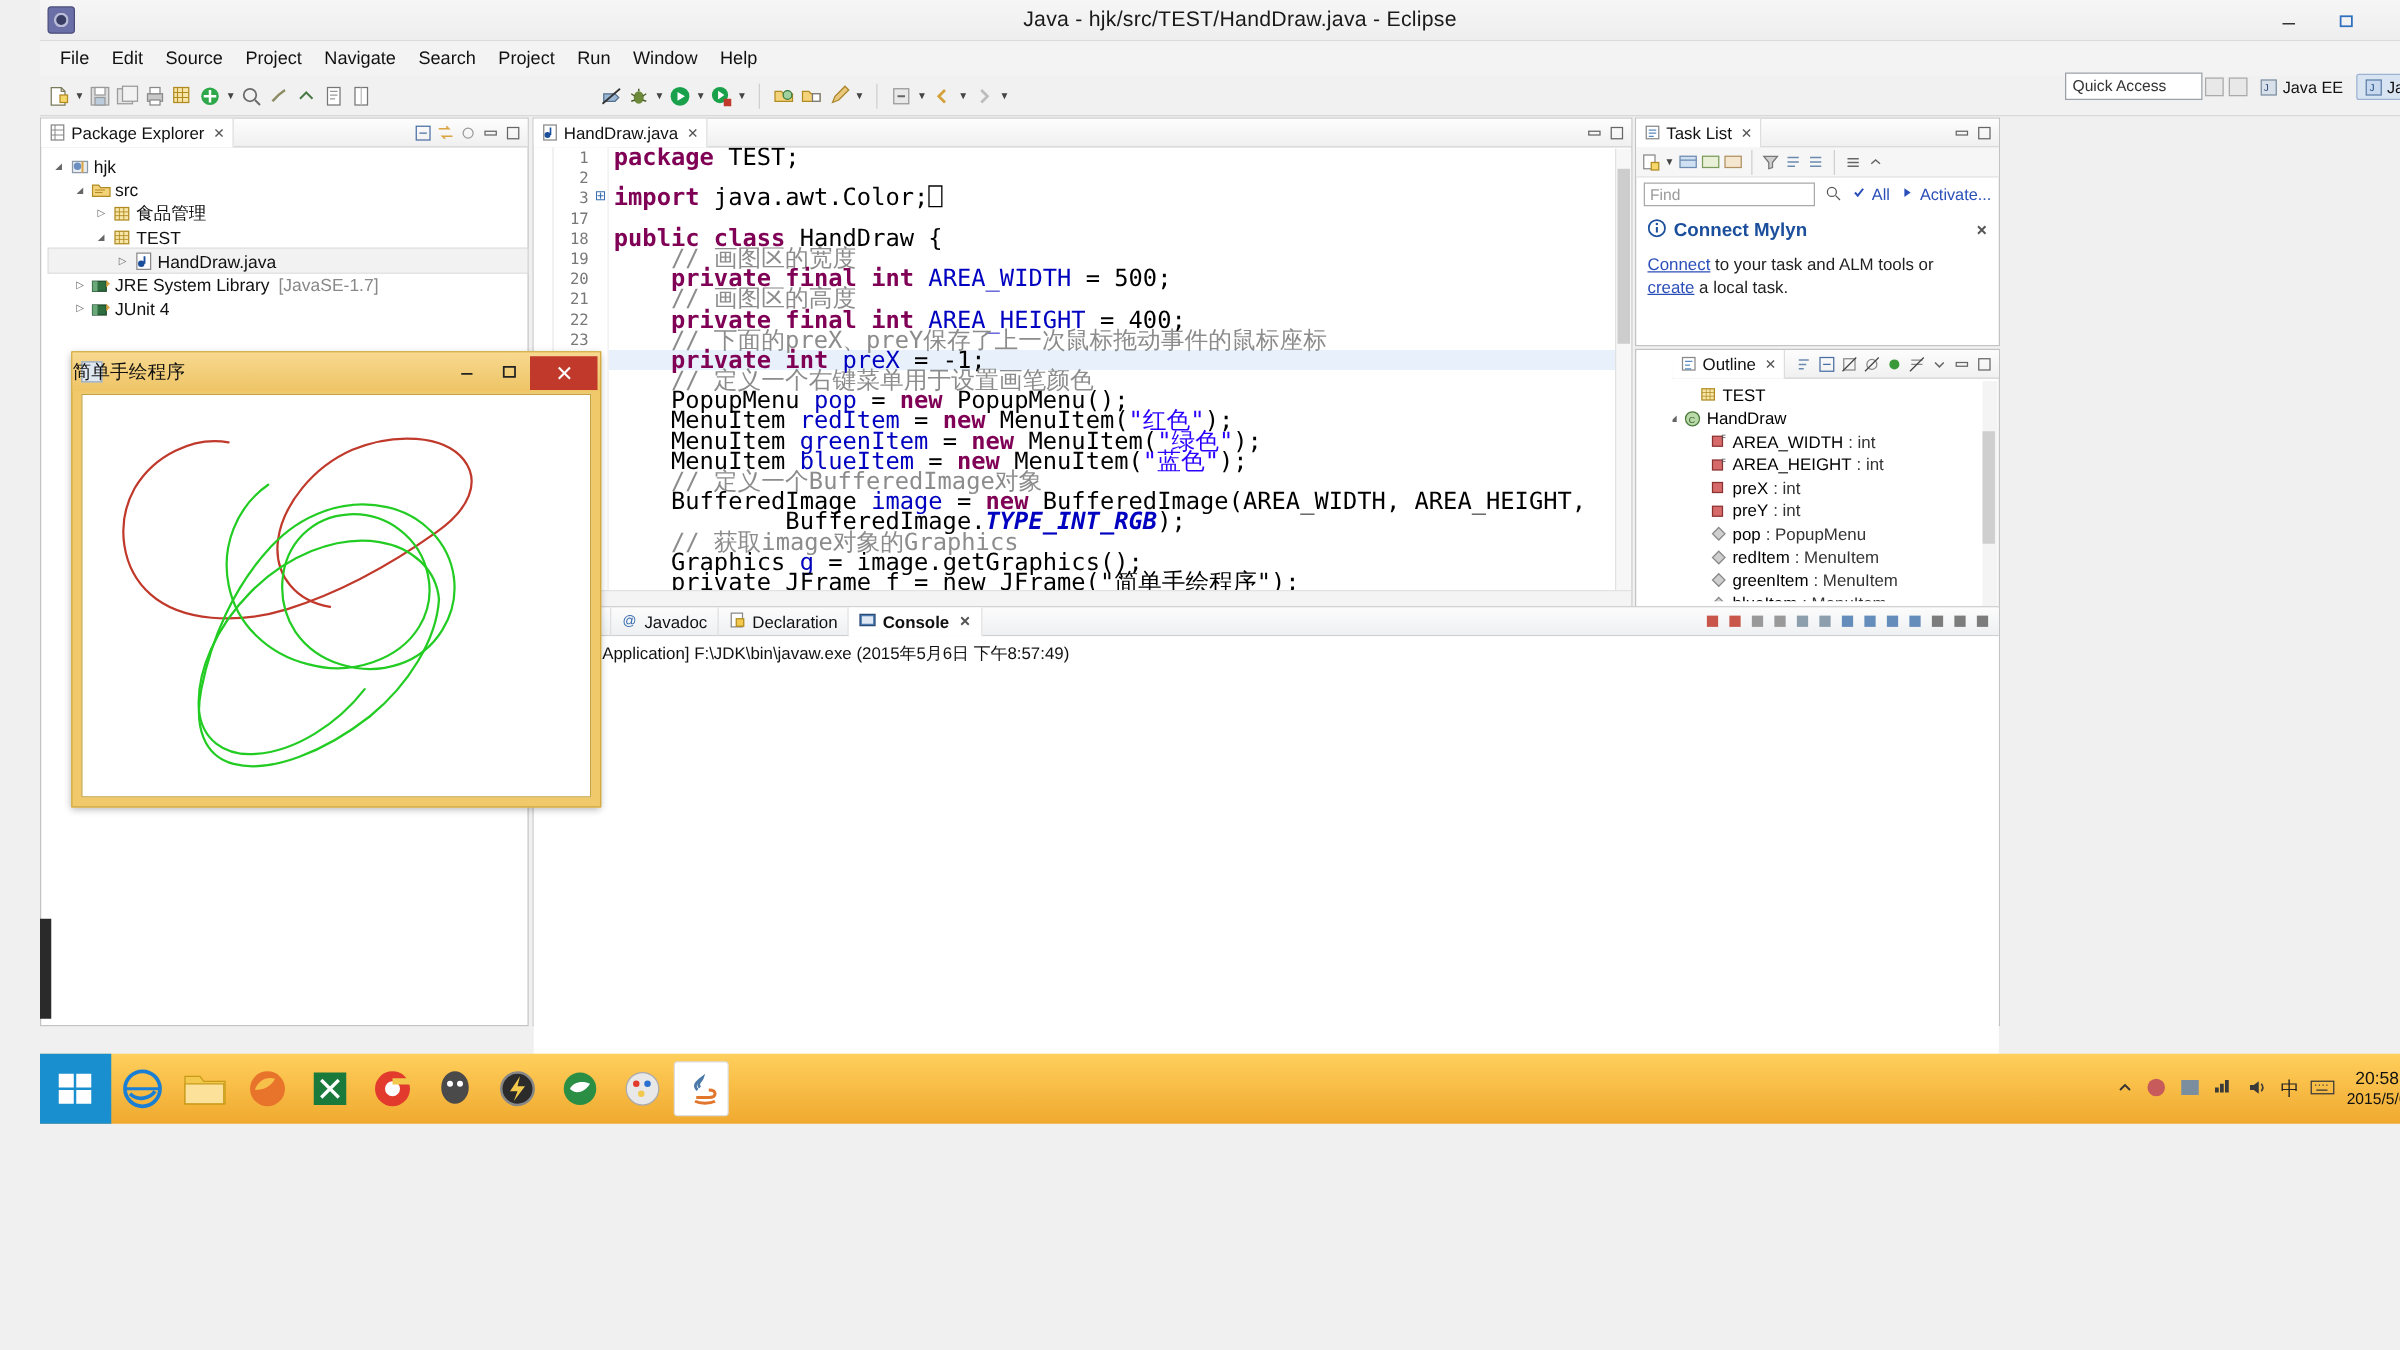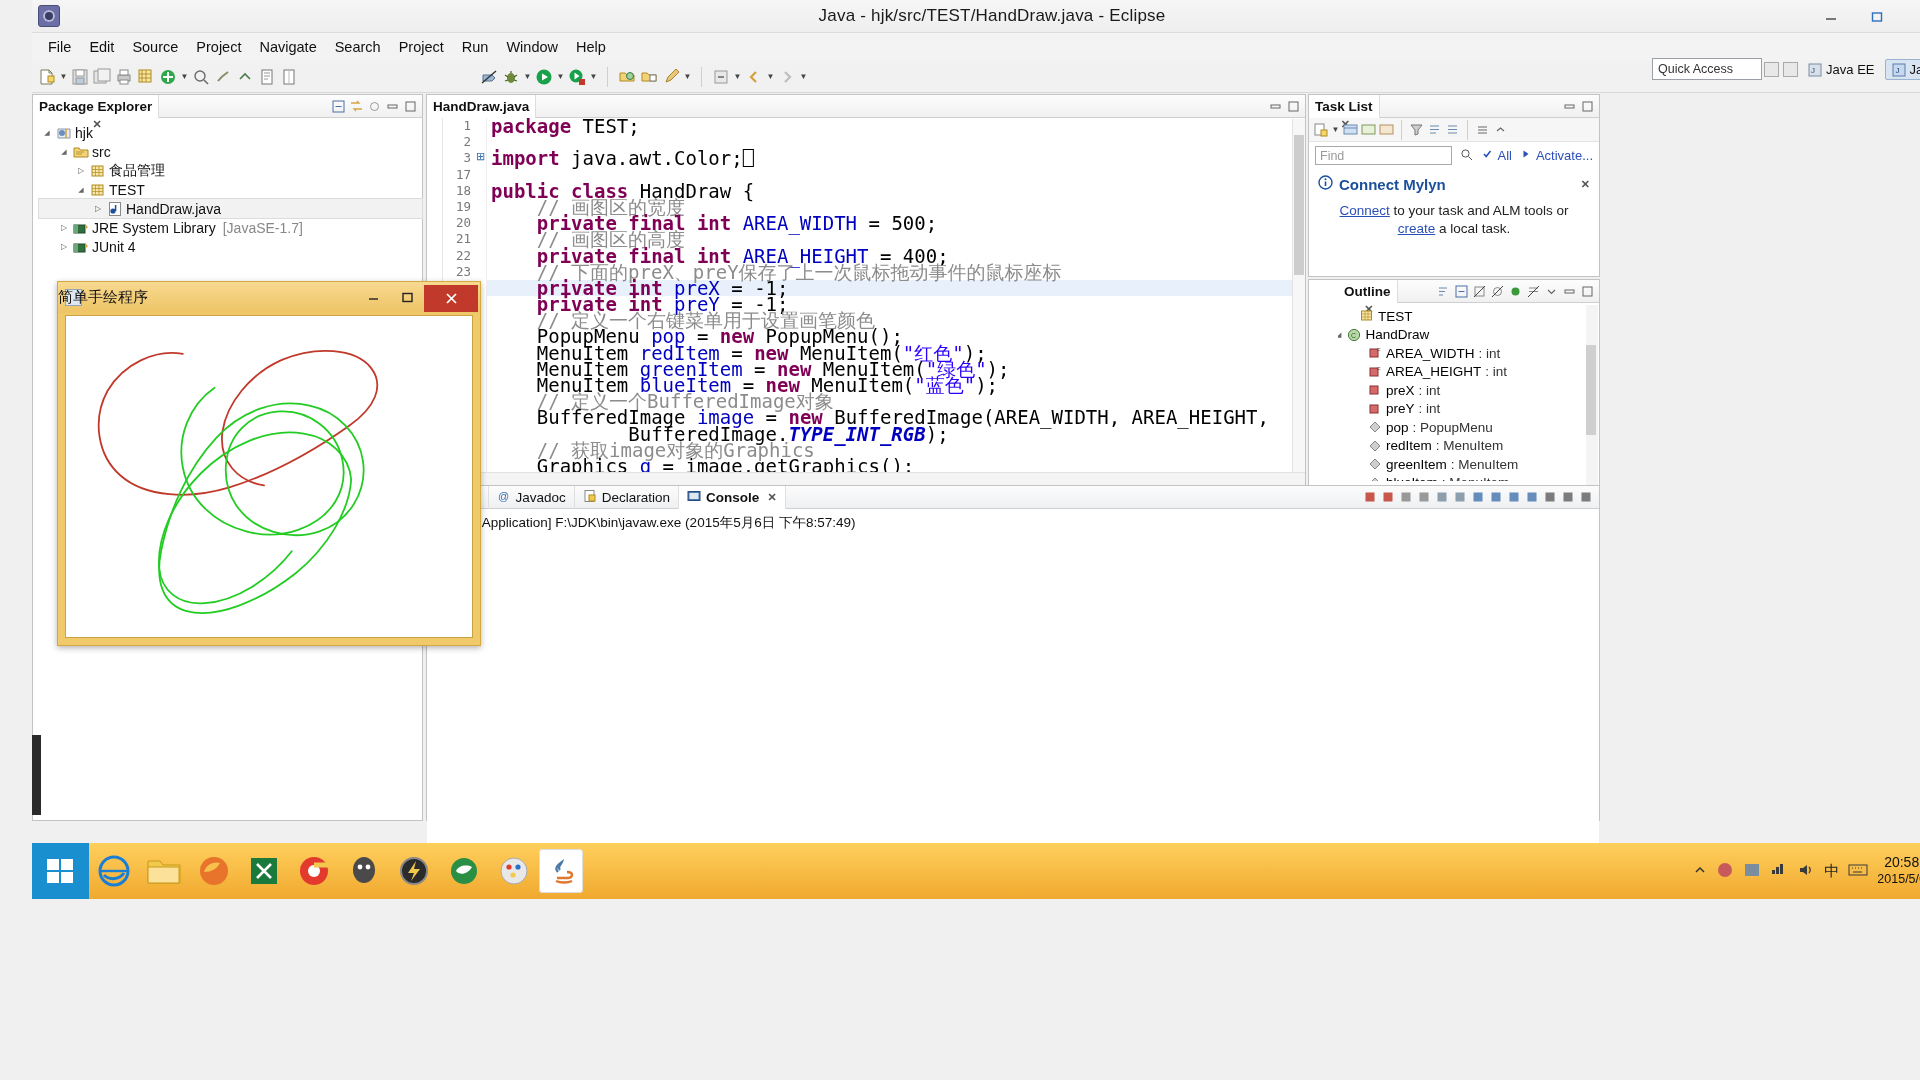--- a/index.html
+++ b/index.html
@@ -44,21 +44,21 @@
   .perspbtn { display:flex; align-items:center; gap:4px; font-size:13px; padding:2px 6px; color:#111;}
   .perspbtn.active { background:#d8e4f2; border:1px solid #9ab3d0; border-radius:2px; }
   .psicon { width:15px; height:15px; background:#e8e8e8; border:1px solid #aaa; }
 
   
   .view { position:absolute; background:#fff; border:1px solid #c3c3c3; }
   .viewtabbar { height:23px; background:linear-gradient(#fdfdfd,#f0f0f0);
     border-bottom:1px solid #cfcfcf; display:flex; align-items:center; }
   .viewtab { display:flex; align-items:center; gap:4px; height:23px; padding:0 6px;
     font-size:13.5px; color:#111; background:#fff; border-right:1px solid #ddd;}
-  .viewtab.sel { font-weight:bold; background:#fff;flex-direction:column; }
+  .viewtab.sel { font-weight:normal; background:#fff; }
   .closex { font-size:11px; color:#555; margin-left:3px; }
   .viewtools { margin-left:auto; display:flex; align-items:center; gap:3px; padding-right:4px; }
   .vt { width:15px; height:15px; }
 
   
   #pkgexp { left:0; top:94px; width:391px; height:727px; }
   .tree { padding:5px 0 0 6px; font-size:14px; color:#111; }
   .trow { display:flex; align-items:center; height:19px; gap:3px; white-space:nowrap; }
   .twist { width:12px; text-align:center; font-size:8px; color:#555; }
   .ticon { width:16px; height:16px; flex:none; }
@@ -82,21 +82,21 @@
   .str { color:#2a00ff; }
   .fld { color:#0000c0; }
   .stat { color:#0000c0; font-style:italic; font-weight:bold; }
   .ed-scroll { position:absolute; right:0; top:24px; width:13px; bottom:14px; background:#f7f7f7;
     border-left:1px solid #e2e2e2;}
   .ed-thumb { position:absolute; left:1px; top:16px; width:10px; height:140px; background:#cdcdcd; }
   .ed-hscroll { position:absolute; left:0; right:0; bottom:0; height:14px; background:#f4f4f4;
     border-top:1px solid #e2e2e2;}
 
   
-  #tasklist { left:1276px; top:94px; width:292px; height:183px;text-align:center; }
+  #tasklist { left:1276px; top:94px; width:292px; height:183px; }
   .tl-toolbar { height:24px; display:flex; align-items:center; gap:3px; padding:0 4px;
     border-bottom:1px solid #e3e3e3; background:#f6f6f6;}
   .tl-find { display:flex; align-items:center; gap:8px; padding:4px 6px; font-size:13px; }
   .findbox { width:148px; height:19px; border:1px solid #a9a9a9; background:#fff;
     display:flex; align-items:center; padding-left:4px; font-size:12.5px; color:#9a9a9a;}
   .lnk { color:#2a4fb8; }
   .mylyn { padding:6px 9px; font-size:14px; }
   .mylyn-h { color:#1b4f9c; font-size:15px; font-weight:bold; display:flex; gap:6px; align-items:center;}
   .mylyn-b { margin-top:9px; color:#222; font-size:13.5px; line-height:18px; }
 
@@ -547,21 +547,20 @@
           <div class="cl"></div>
           <div class="cl"><span class="kw">import </span><span>java.awt.Color;⎕</span></div>
           <div class="cl"></div>
           <div class="cl"><span class="kw">public class </span><span>HandDraw {</span></div>
           <div class="cl"><span class="cmt">    // 画图区的宽度</span></div>
           <div class="cl"><span>    </span><span class="kw">private final int </span><span class="fld">AREA_WIDTH </span><span>= 500;</span></div>
           <div class="cl"><span class="cmt">    // 画图区的高度</span></div>
           <div class="cl"><span>    </span><span class="kw">private final int </span><span class="fld">AREA_HEIGHT </span><span>= 400;</span></div>
           <div class="cl"><span class="cmt">    // 下面的preX、preY保存了上一次鼠标拖动事件的鼠标座标</span></div>
           <div class="cl hl"><span>    </span><span class="kw">private int </span><span class="fld">preX </span><span>= -1;</span></div>
-          <div class="cl"><span>    </span><span class="kw">private int </span><span class="fld">preY </span><span>= -1;</span></div>
           <div class="cl"><span class="cmt">    // 定义一个右键菜单用于设置画笔颜色</span></div>
           <div class="cl"><span>    PopupMenu </span><span class="fld">pop </span><span>= </span><span class="kw">new </span><span>PopupMenu();</span></div>
           <div class="cl"><span>    MenuItem </span><span class="fld">redItem </span><span>= </span><span class="kw">new </span><span>MenuItem(</span><span class="str">"红色"</span><span>);</span></div>
           <div class="cl"><span>    MenuItem </span><span class="fld">greenItem </span><span>= </span><span class="kw">new </span><span>MenuItem(</span><span class="str">"绿色"</span><span>);</span></div>
           <div class="cl"><span>    MenuItem </span><span class="fld">blueItem </span><span>= </span><span class="kw">new </span><span>MenuItem(</span><span class="str">"蓝色"</span><span>);</span></div>
           <div class="cl"><span class="cmt">    // 定义一个BufferedImage对象</span></div>
           <div class="cl"><span>    BufferedImage </span><span class="fld">image </span><span>= </span><span class="kw">new </span><span>BufferedImage(AREA_WIDTH, AREA_HEIGHT,</span></div>
           <div class="cl"><span>            BufferedImage.</span><span class="stat">TYPE_INT_RGB</span><span>);</span></div>
           <div class="cl"><span class="cmt">    // 获取image对象的Graphics</span></div>
           <div class="cl"><span>    Graphics </span><span class="fld">g </span><span>= image.getGraphics();</span></div>

